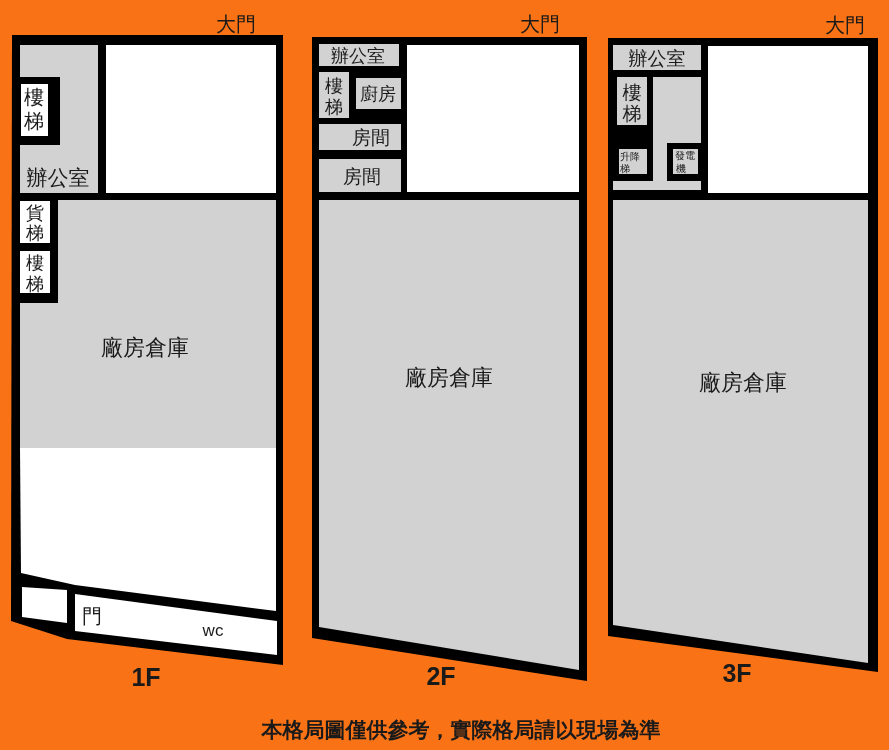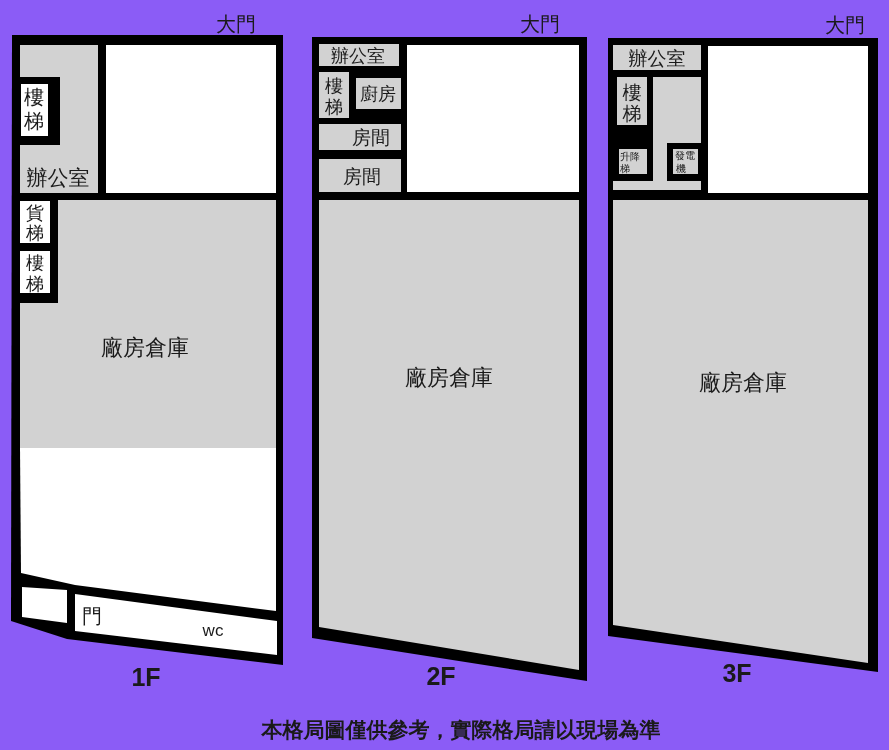--- a/index.html
+++ b/index.html
@@ -1,16 +1,16 @@
 <!DOCTYPE html>
 <html><head>
 <meta charset="utf-8">
 <style>
   html,body{margin:0;padding:0;background:#ffffff;}
-  .canvas{position:relative;width:889px;height:750px;background:#8b5cf6;overflow:hidden;
+  .canvas{position:relative;width:889px;height:750px;background:#f97316;overflow:hidden;
           font-family:"Liberation Sans","DejaVu Sans",sans-serif;}
   svg{display:block;}
   svg text{font-family:"Liberation Sans","DejaVu Sans",sans-serif;fill:#1a1a1a;font-weight:500;}
   .wall{fill:#000000;}
   .gray{fill:#d2d2d2;}
   .white{fill:#ffffff;}
   .lbl{text-anchor:middle;dominant-baseline:central;}
   .lbl-s{text-anchor:start;dominant-baseline:central;}
   .t10{font-size:10px;}
   .t17{font-size:17px;}

